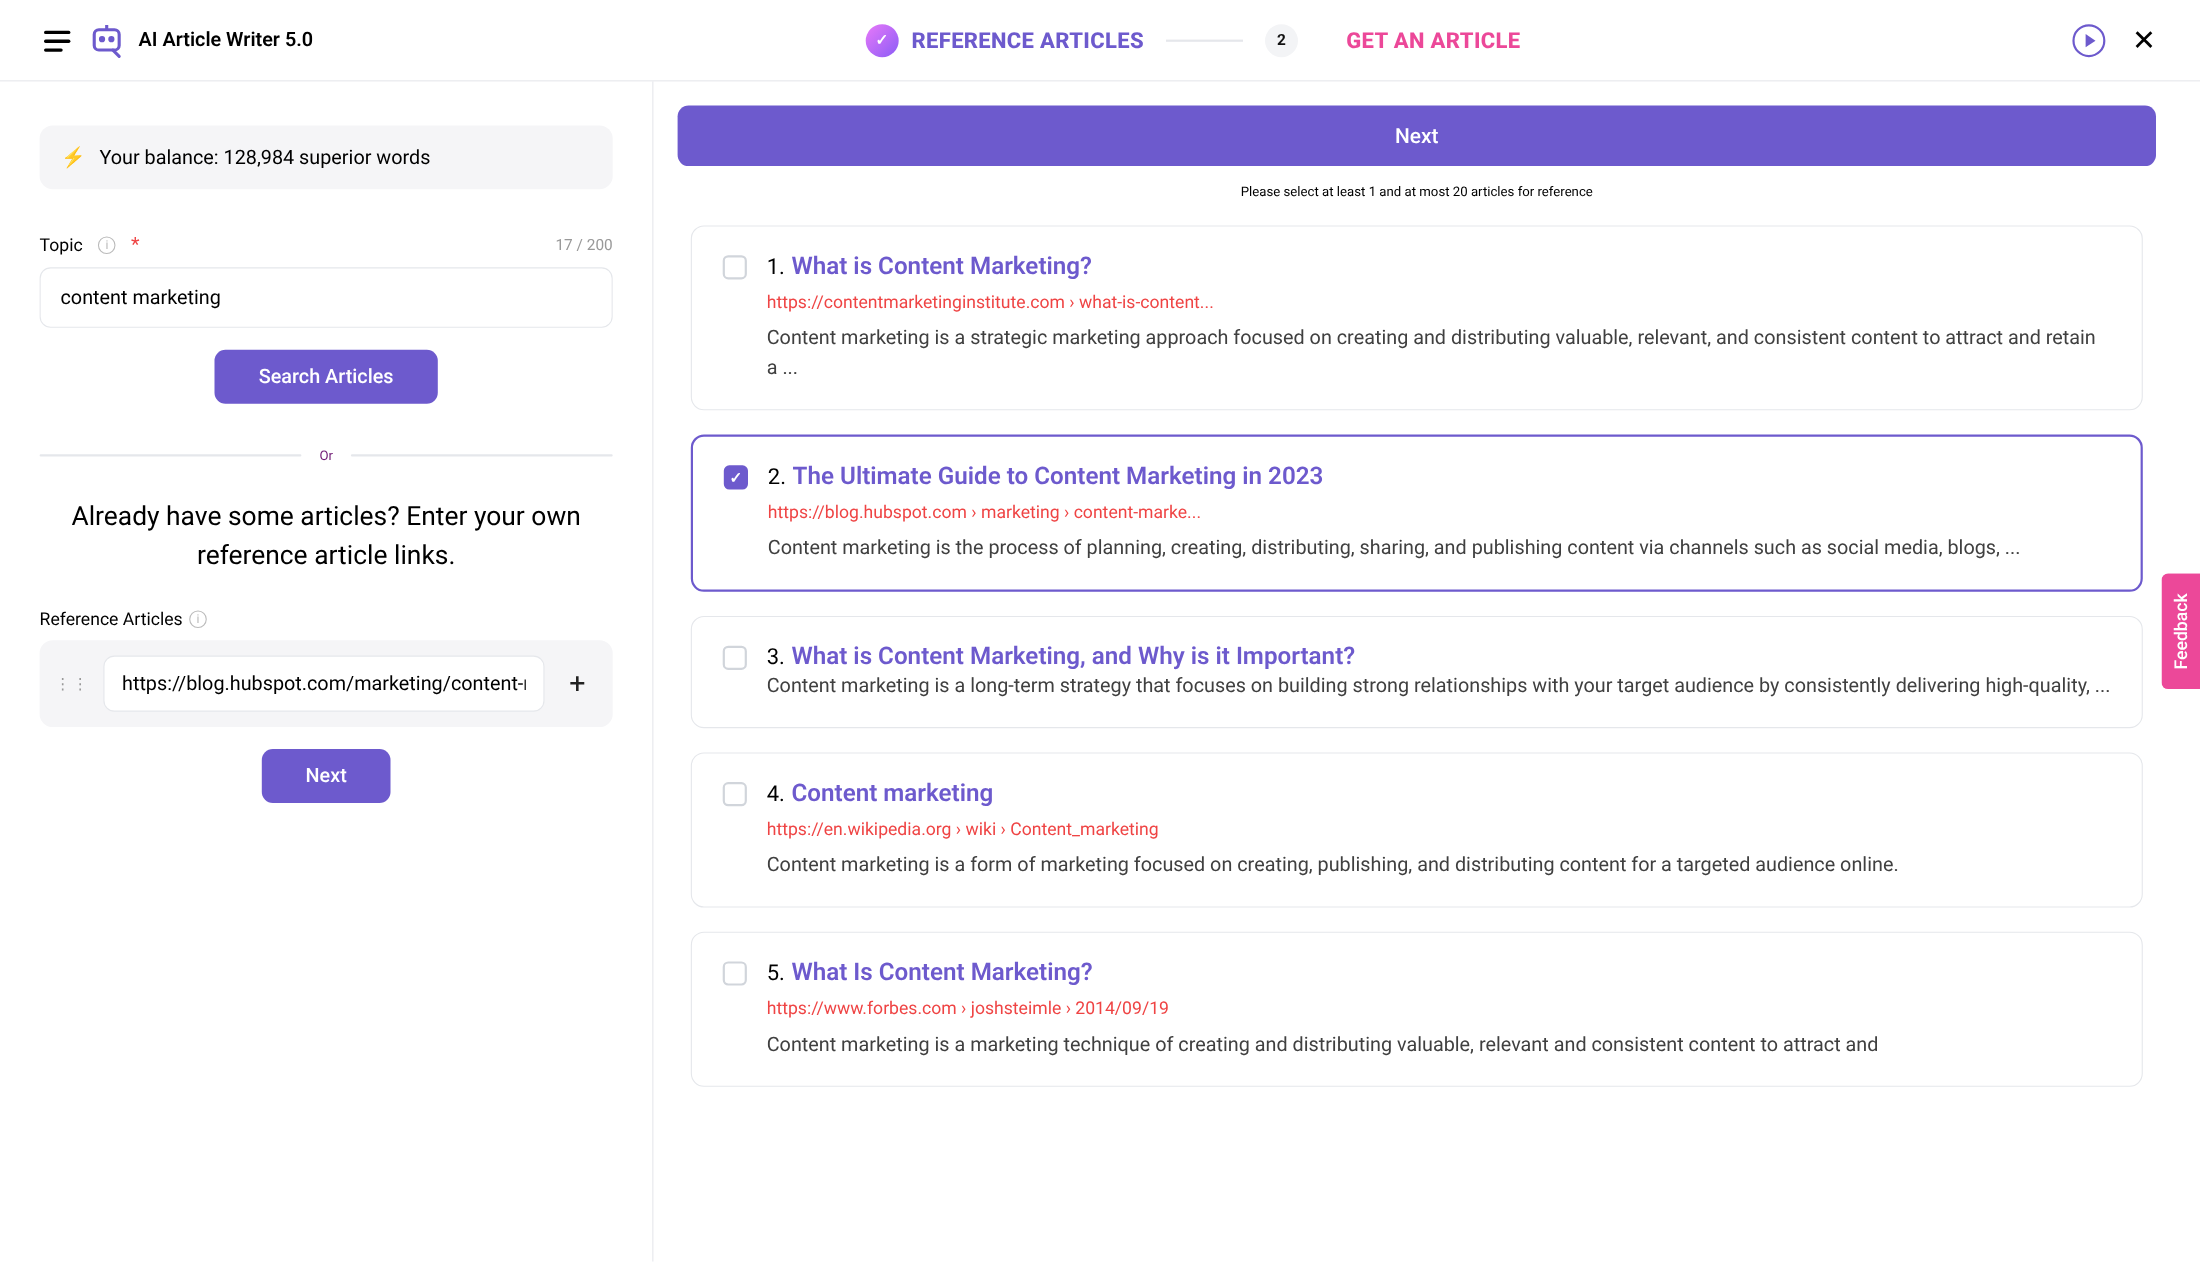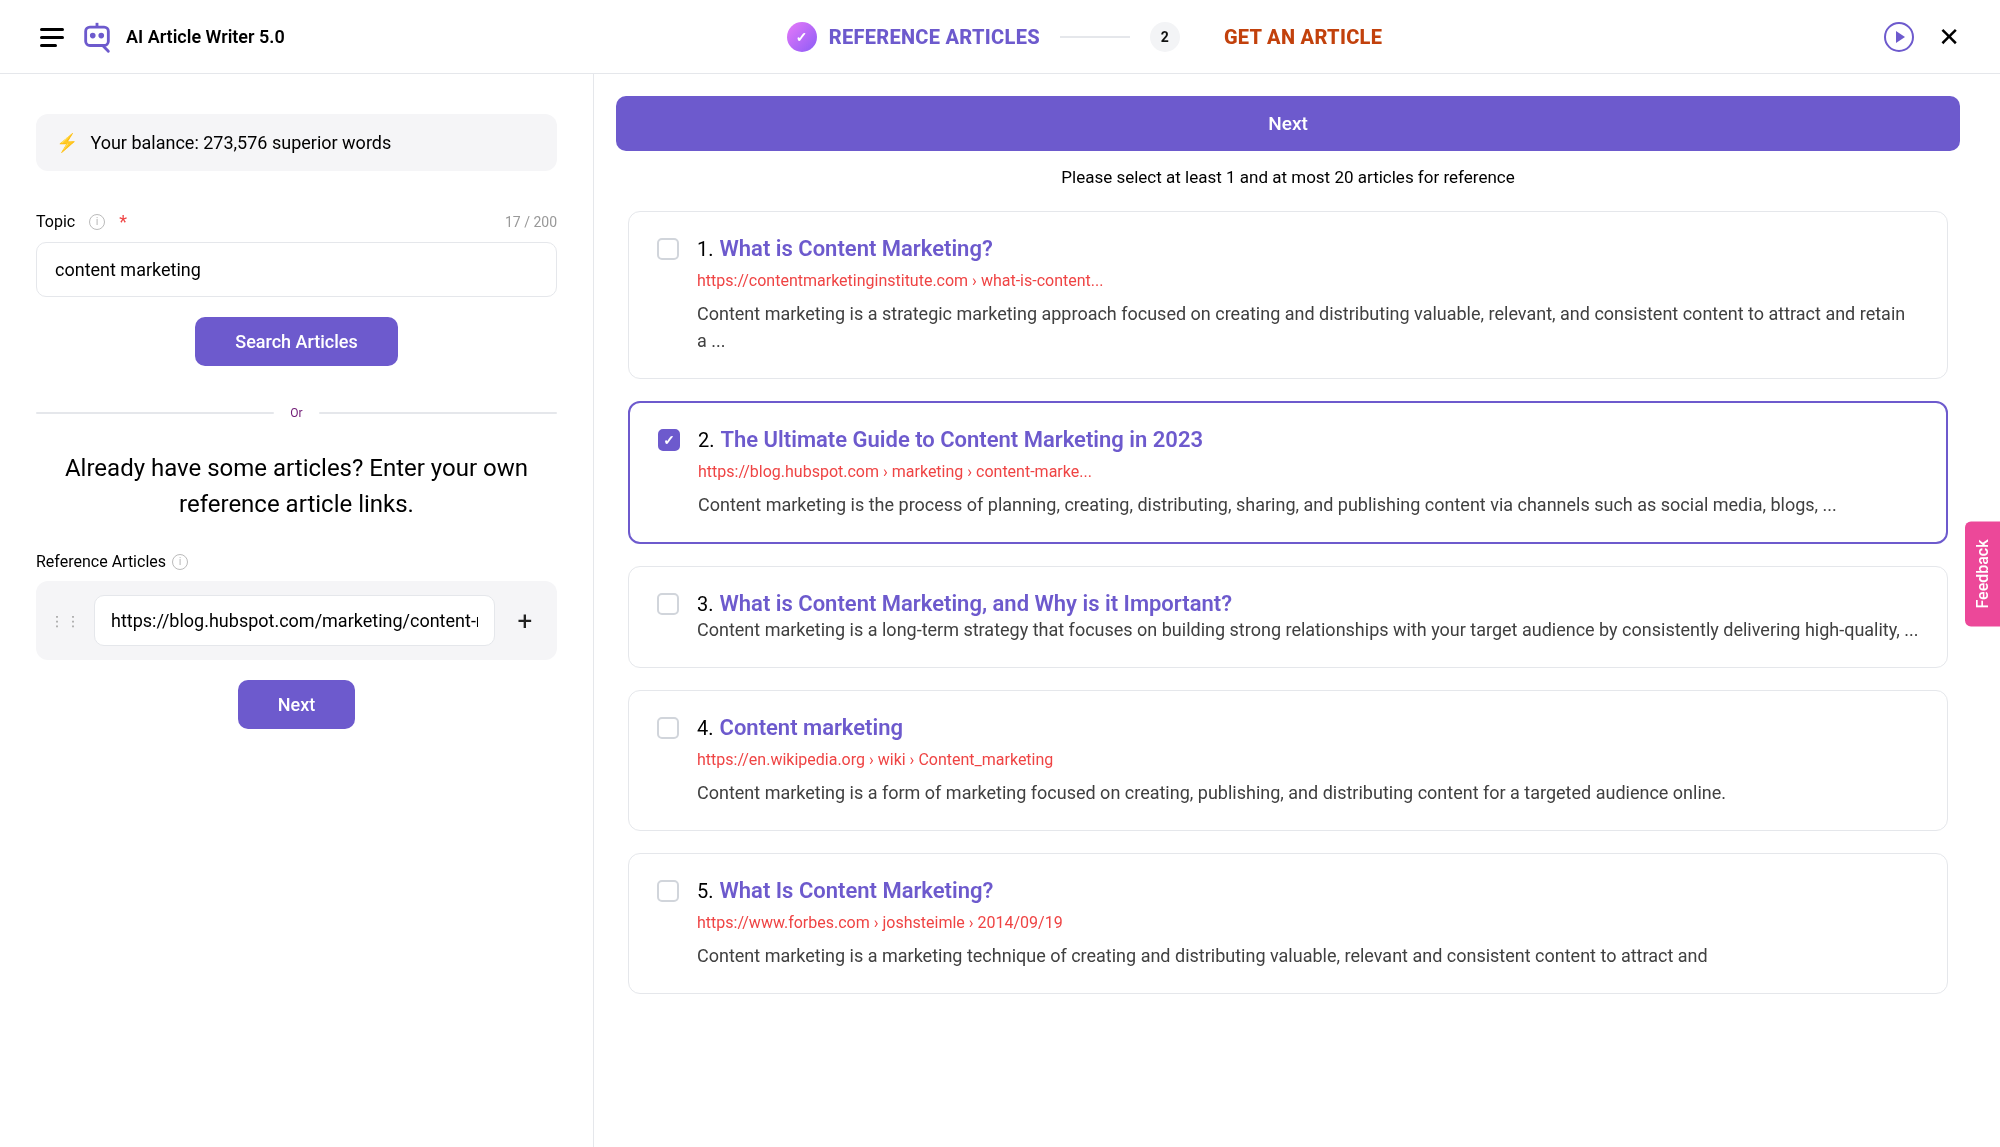--- a/index.html
+++ b/index.html
@@ -14,21 +14,21 @@
     .logo-icon { width: 34px; height: 34px; color: #6d5acd; }
     .app-title { font-size: 18px; font-weight: 600; color: #000; }
     
     .header-center { flex: 1; display: flex; align-items: center; justify-content: center; gap: 20px; }
     .step { display: flex; align-items: center; gap: 12px; }
     .step-badge { width: 30px; height: 30px; border-radius: 50%; display: flex; align-items: center; justify-content: center; font-weight: 700; font-size: 14px; }
     .step-badge.done { background: linear-gradient(135deg, #e879f9, #8b5cf6); color: #fff; }
     .step-badge.pending { background: #f3f4f6; color: #111; }
     .step-label { font-size: 20px; font-weight: 800; letter-spacing: 0.3px; }
     .step-label.active { color: #6d5acd; }
-    .step-label.inactive { color: #c2410c; margin-left: 32px; }
+    .step-label.inactive { color: #ec4899; margin-left: 32px; }
     .step-divider { width: 70px; height: 2px; background: #e5e7eb; }
     
     .header-right { display: flex; align-items: center; gap: 24px; }
     .play-icon { width: 30px; height: 30px; border: 2px solid #6d5acd; border-radius: 50%; display: flex; align-items: center; justify-content: center; cursor: pointer; }
     .play-icon::after { content: ''; border-left: 9px solid #6d5acd; border-top: 6px solid transparent; border-bottom: 6px solid transparent; margin-left: 2px; }
     .close-icon { font-size: 26px; cursor: pointer; color: #000; }
     
     .main { display: flex; height: calc(100vh - 74px); }
     
     .sidebar { width: 594px; padding: 40px 36px; border-right: 1px solid #e5e7eb; overflow-y: auto; }
@@ -53,21 +53,21 @@
     .help-text { text-align: center; font-size: 24px; line-height: 1.5; margin-bottom: 30px; }
     
     .ref-label { font-size: 16px; display: flex; align-items: center; gap: 6px; margin-bottom: 10px; }
     .ref-box { background: #f5f5f7; border-radius: 12px; padding: 14px; display: flex; align-items: center; gap: 12px; }
     .drag-handle { color: #999; cursor: grab; font-size: 14px; letter-spacing: 2px; }
     .ref-input { flex: 1; padding: 14px 16px; border: 1px solid #e5e7eb; border-radius: 10px; font-size: 18px; outline: none; background: #fff; }
     .add-btn { width: 36px; height: 36px; display: flex; align-items: center; justify-content: center; font-size: 26px; color: #222; cursor: pointer; }
     
     .content { flex: 1; padding: 22px 40px 22px 22px; overflow-y: auto; }
     .next-btn { display: block; width: 100%; max-width: 1360px; margin: 0 auto; padding: 16px; background: #6d5acd; color: #fff; border: none; border-radius: 10px; font-size: 19px; font-weight: 500; cursor: pointer; }
-    .hint { text-align: center; font-size: 17px; margin: 16px 0 24px; }
+    .hint { text-align: center; font-size: 12px; margin: 16px 0 24px; }
     
     .results { max-width: 1320px; margin: 0 auto; display: flex; flex-direction: column; gap: 22px; }
     .result-card { border: 1.5px solid #e5e7eb; border-radius: 12px; padding: 24px 28px; display: flex; gap: 18px; cursor: pointer; }
     .result-card.selected { border: 2.5px solid #6d5acd; }
     .checkbox { width: 22px; height: 22px; border: 2px solid #d1d5db; border-radius: 5px; flex-shrink: 0; margin-top: 2px; cursor: pointer; display: flex; align-items: center; justify-content: center; }
     .checkbox.checked { background: #6d5acd; border-color: #6d5acd; }
     .checkbox.checked::after { content: '✓'; color: #fff; font-size: 14px; font-weight: bold; }
     .result-body { flex: 1; }
     .result-title-row { display: flex; gap: 6px; align-items: baseline; }
     .result-num { font-size: 20px; }
@@ -113,21 +113,21 @@
   <div class="header-right">
     <div class="play-icon"></div>
     <div class="close-icon">✕</div>
   </div>
 </div>
 
 <div class="main">
   <div class="sidebar">
     <div class="balance-box">
       <span class="bolt-icon">⚡</span>
-      <span class="balance-text">Your balance: 273,576 superior words</span>
+      <span class="balance-text">Your balance: 128,984 superior words</span>
     </div>
     
     <div class="field-label-row">
       <div class="field-label">
         <span>Topic</span>
         <span class="info-icon">i</span>
         <span class="required">*</span>
       </div>
       <span class="counter">17 / 200</span>
     </div>

